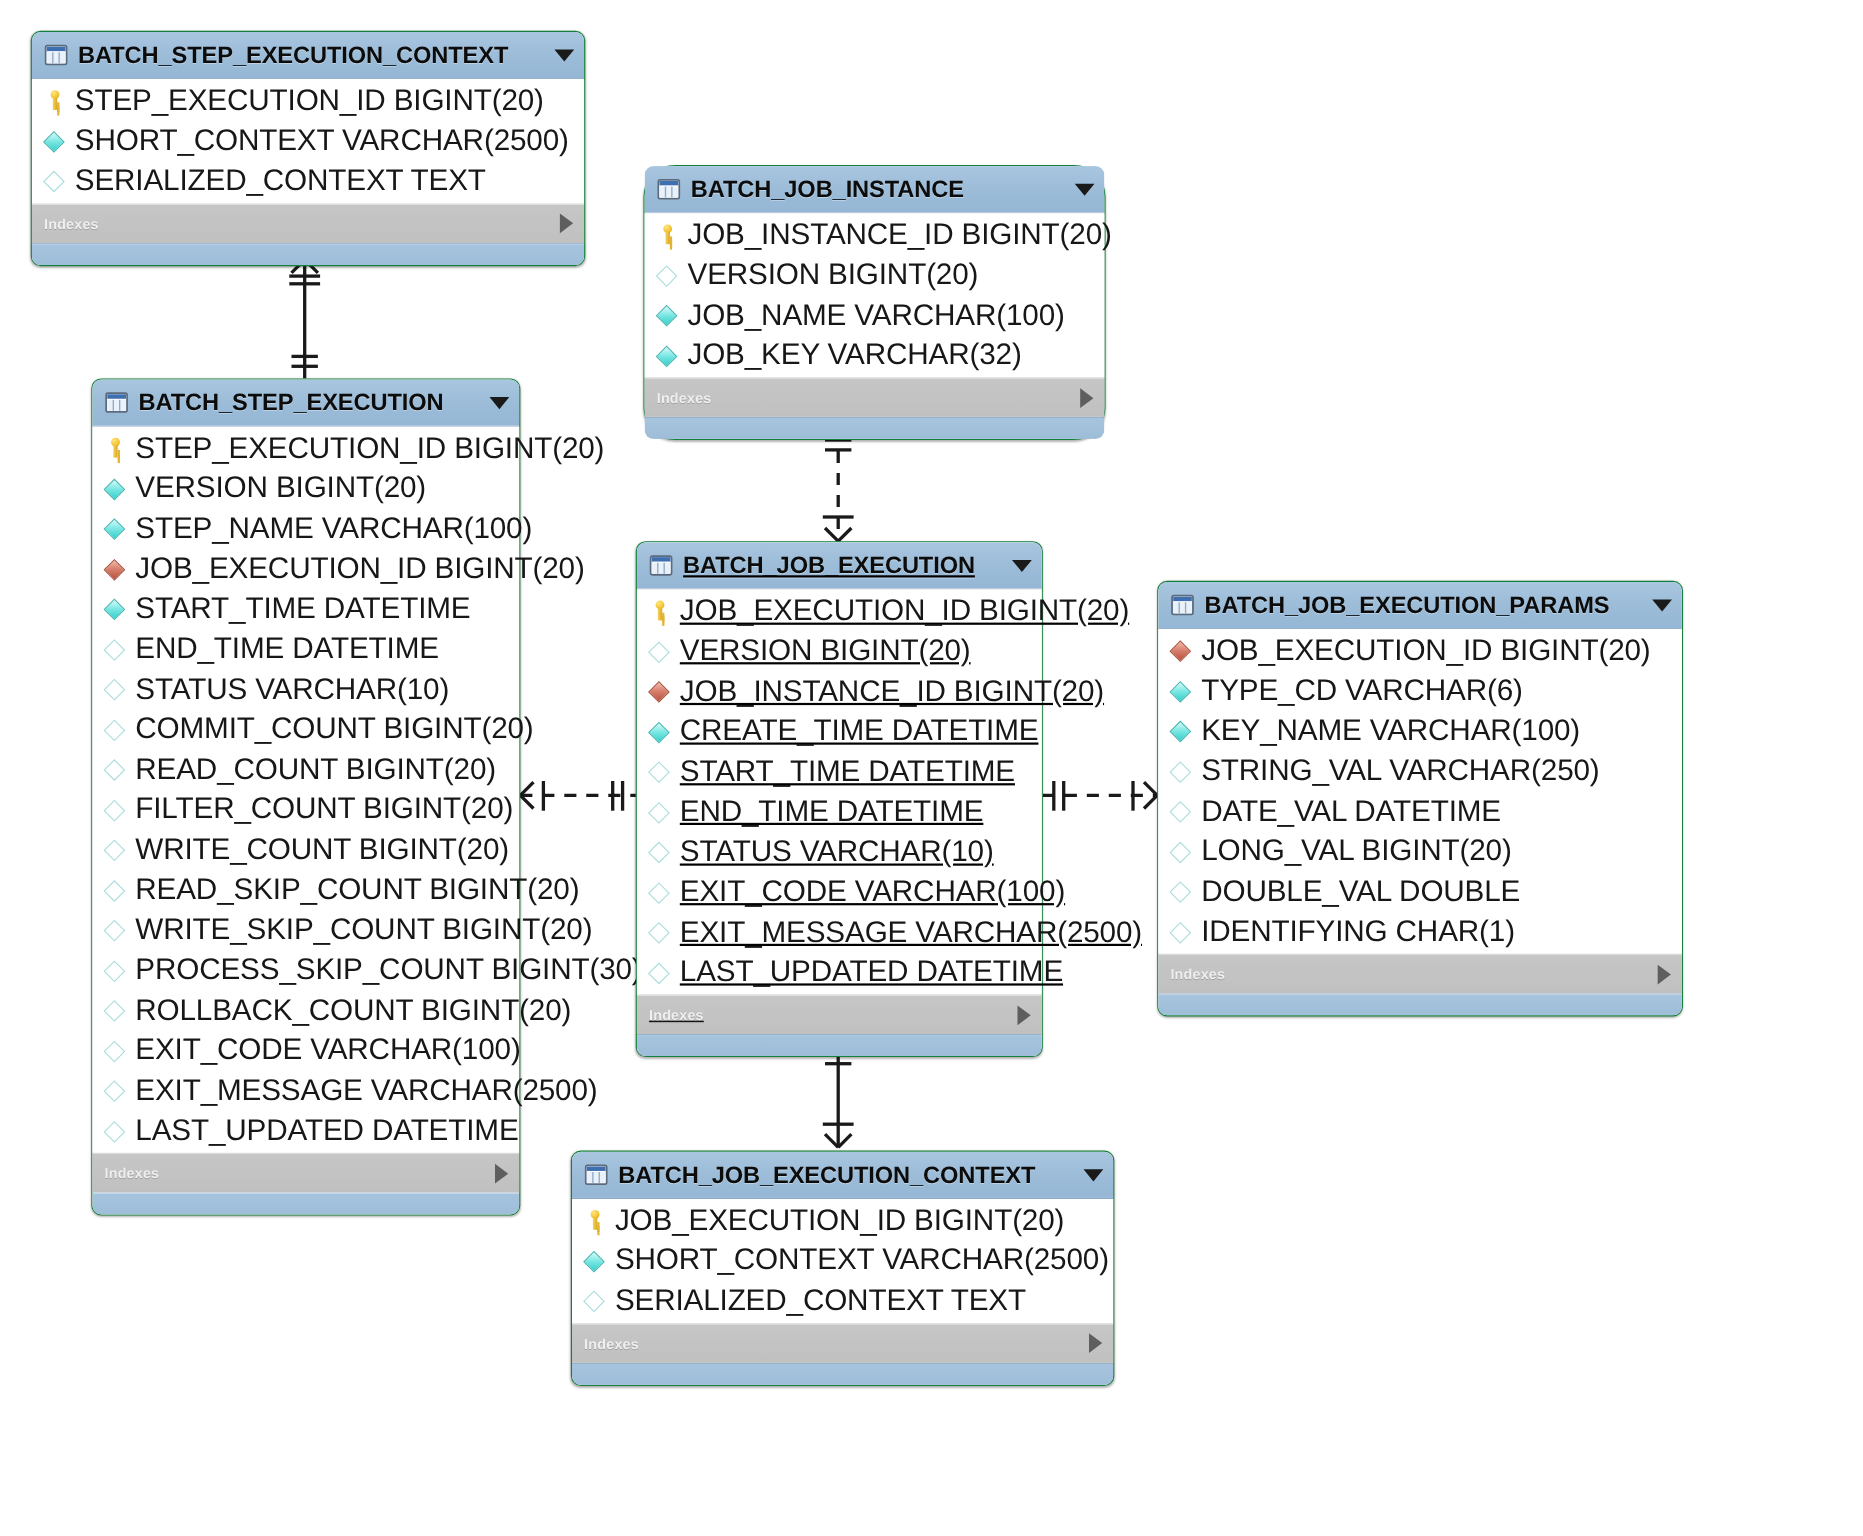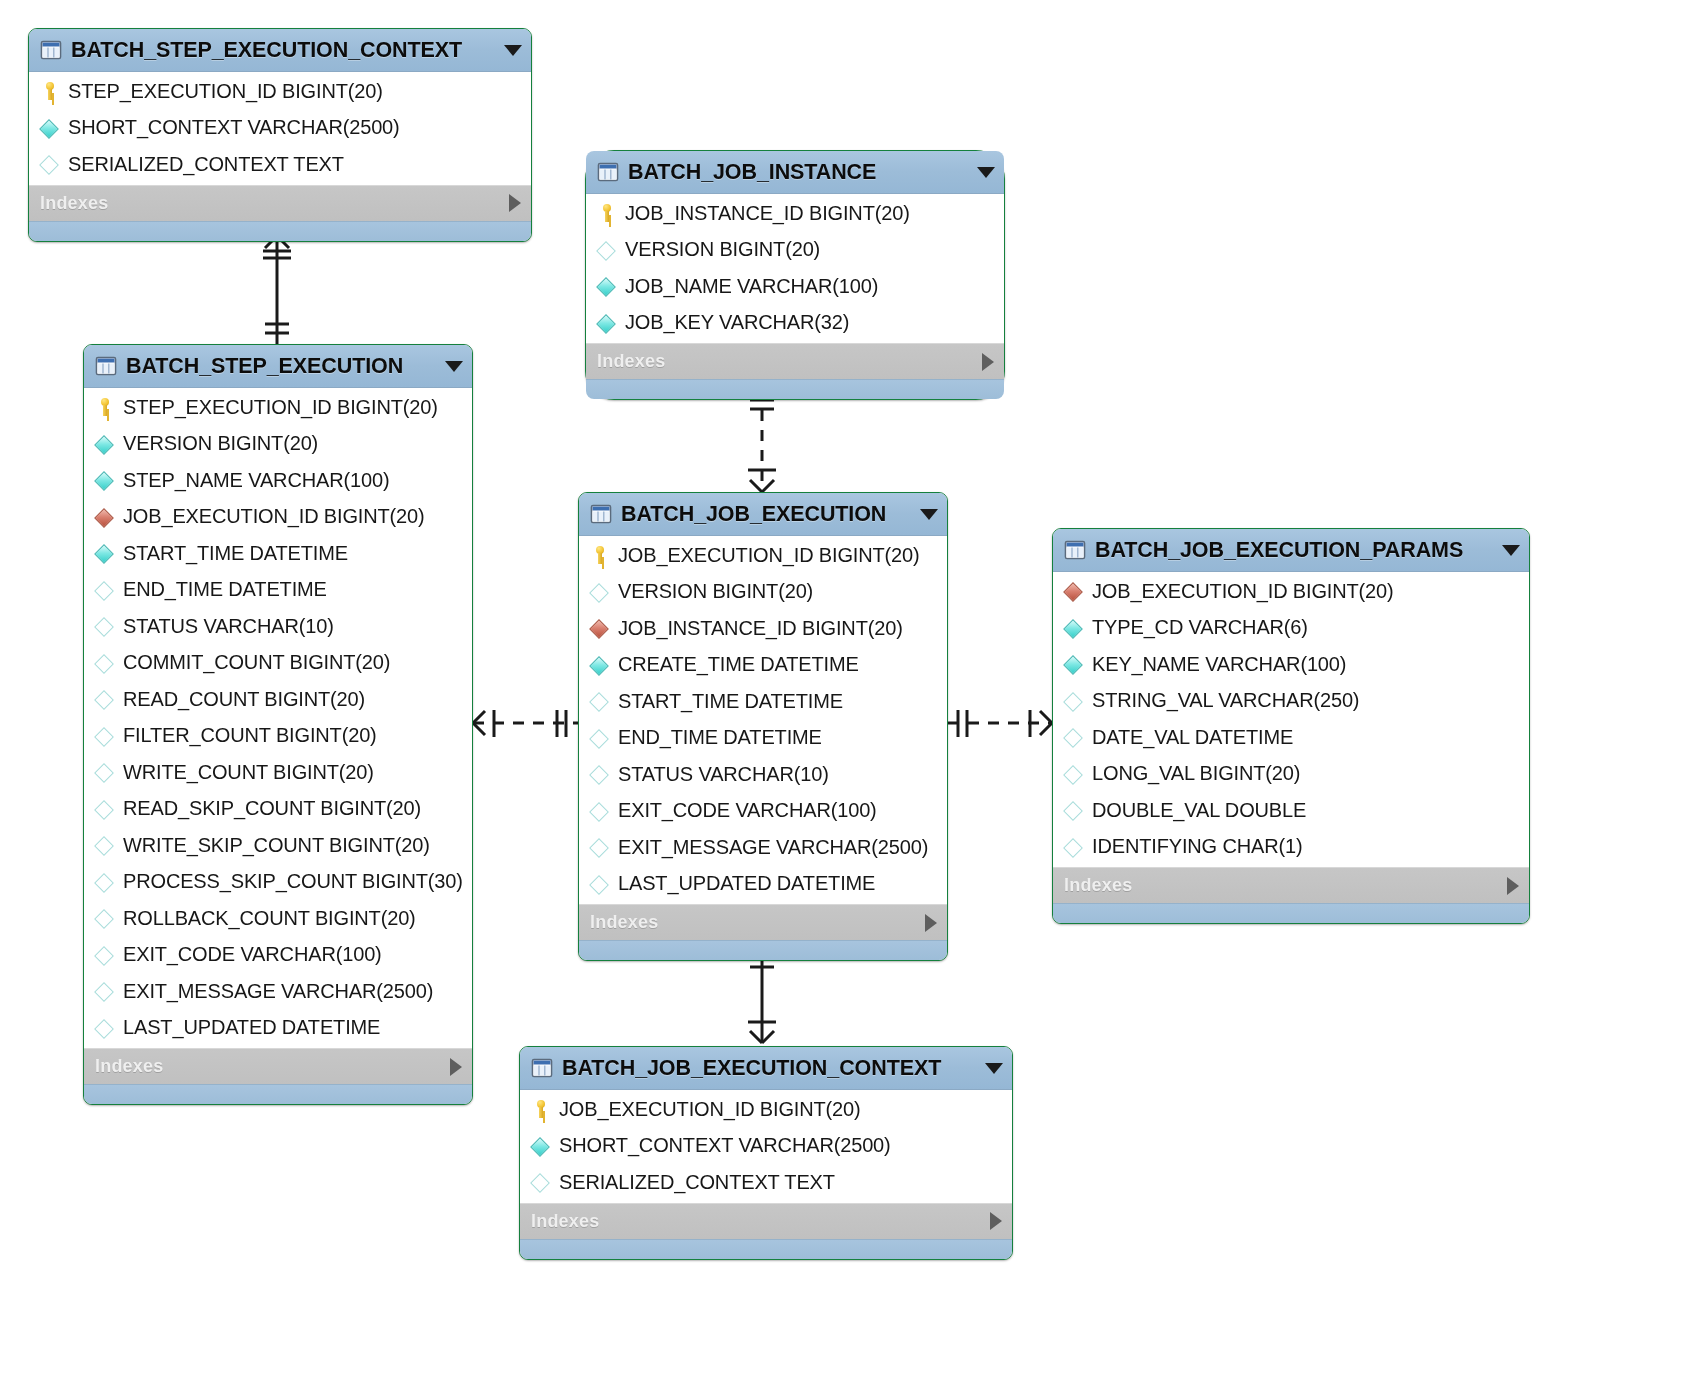--- a/index.html
+++ b/index.html
@@ -42,21 +42,21 @@
          border-right:9px solid transparent;
          border-top:11px solid #1a1a1a;}
 
   .cols{background:#ffffff;padding:1px 0 2px 0;}
 
   .col{display:flex;align-items:center;height:36.5px;padding-left:11px;
        box-sizing:border-box;white-space:nowrap;}
 
   .col-ico{width:20px;height:20px;flex:0 0 20px;margin-right:8px;position:relative;}
 
-  .col-txt{font-size:20px;color:#171717;letter-spacing:-0.15px;}
+  .col-txt{font-size:27px;color:#171717;letter-spacing:-0.15px;}
 
   
   .ico-key::before{content:"";position:absolute;left:6px;top:1px;
       width:8px;height:8px;border-radius:50%;
       background:radial-gradient(circle at 35% 30%,#ffe680 0%,#f2c230 60%,#c99a17 100%);}
   .ico-key::after{content:"";position:absolute;left:8px;top:8px;
       width:4px;height:11px;
       background:linear-gradient(to right,#f7d45c,#d9a722);
       box-shadow:3px 3px 0 -1px #e2b432, 3px 6px 0 -1px #e2b432;}
 
@@ -81,21 +81,21 @@
       background:linear-gradient(135deg,#f1b9ad 0%,#d98070 45%,#b9503c 100%);
       border:1px solid #a8523f;
       transform:rotate(45deg);}
 
   .idx{display:flex;align-items:center;
        height:36px;
        background:linear-gradient(to bottom,#c6c6c6 0%,#c0c0c0 100%);
        border-top:1px solid #d8d8d8;
        padding:0 10px 0 11px;box-sizing:border-box;}
 
-  .idx-lbl{flex:1 1 auto;font-size:18px;font-weight:bold;color:#efefef;
+  .idx-lbl{flex:1 1 auto;font-size:13px;font-weight:bold;color:#efefef;
            text-shadow:0 1px 0 rgba(0,0,0,.18);letter-spacing:0.2px;}
 
   .idx-arrow{flex:0 0 auto;width:0;height:0;
        border-top:9px solid transparent;
        border-bottom:9px solid transparent;
        border-left:12px solid #5e5e5e;}
 
   .foot{height:19px;
         background:linear-gradient(to bottom,#a7c4de 0%,#9dbdd8 100%);
         border-top:1px solid #95b2cb;
@@ -318,21 +318,21 @@
             <span class="col-ico ico-dia-open"></span>
             <span class="col-txt">LAST_UPDATED DATETIME</span>
           </div>
         </div>
         <div class="idx">
           <span class="idx-lbl">Indexes</span>
           <span class="idx-arrow"></span>
         </div>
         <div class="foot"></div>
       </div>
-      <div class="tbl" style="left: 578px; top: 492px; width: 370px;">
+      <div class="tbl" style="left: 578px; top: 492px; width: 370px; text-decoration: underline;">
         <div class="hdr">
           <span class="tblicon"><svg width="22" height="22" viewBox="0 0 22 22">
               <rect x="1.5" y="2.5" width="19" height="17" rx="1.5" fill="#ffffff" stroke="#5b6b7d" stroke-width="1.6"></rect>
               <rect x="2.5" y="3.5" width="17" height="4" fill="#3e6fb0"></rect>
               <rect x="2.5" y="8.5" width="17" height="10" fill="#e9f1fa"></rect>
               <line x1="8" y1="8.5" x2="8" y2="18.5" stroke="#8fa9c6" stroke-width="1.2"></line>
               <line x1="13.8" y1="8.5" x2="13.8" y2="18.5" stroke="#8fa9c6" stroke-width="1.2"></line>
             </svg></span>
           <span class="hdr-title">BATCH_JOB_EXECUTION</span>
           <span class="caret"></span>

